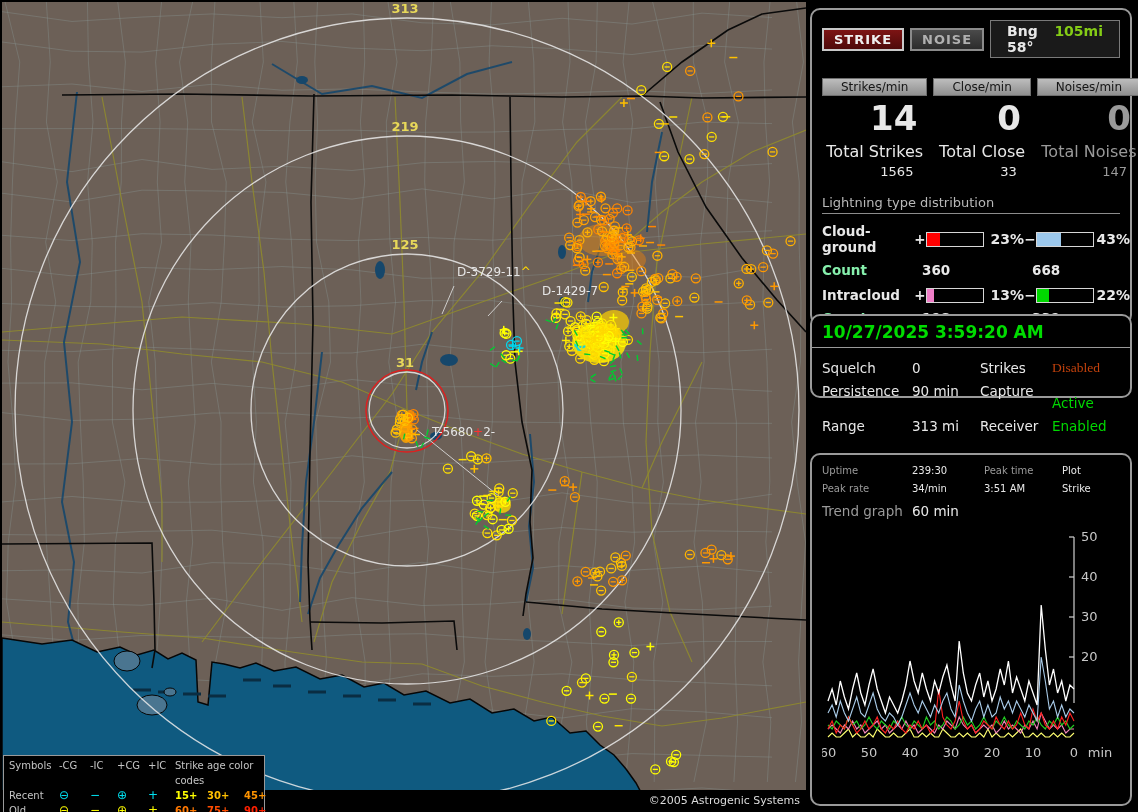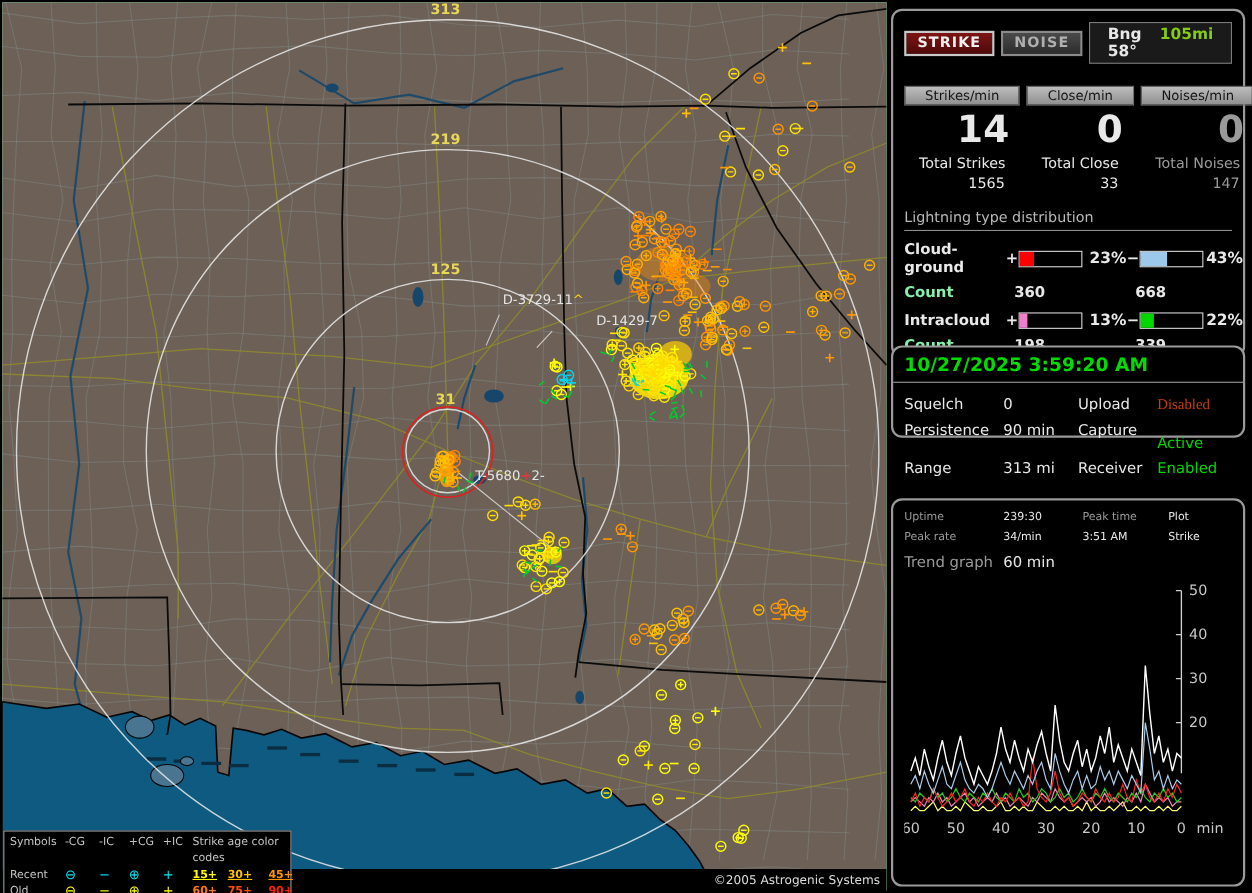--- a/index.html
+++ b/index.html
@@ -1,31 +1,31 @@
 <!DOCTYPE html>
 <html><head>
 <meta charset="utf-8">
 <style>
   html,body{margin:0;padding:0;background:#000;}
   body{width:1138px;height:812px;position:relative;overflow:hidden;
        font-family:"DejaVu Sans","Liberation Sans",sans-serif;}
 
   
-  .map-panel{position:absolute;left:2px;top:2px;width:804px;height:808px;background:#86efac;}
+  .map-panel{position:absolute;left:2px;top:2px;width:804px;height:808px;background:#22c55e;}
   .map-panel svg{display:block;}
 
   .legend{position:absolute;left:1px;top:753px;width:262px;box-sizing:border-box;
           background:#000;border:1px solid #9a9a9a;padding:2px 5px 3px 5px;
           font-size:10px;color:#c4c4c4;}
   .legend-grid{display:grid;grid-template-columns:50px 31px 27px 31px 27px 32px 37px 37px;
                line-height:15px;}
   .legend-grid .hdr{color:#c4c4c4;}
   .legend-grid .age-hdr{grid-column:6 / span 3;}
   .legend-grid .sym{font-size:12px;text-align:left;}
-  .legend-grid .age{font-weight:bold;text-decoration:underline;}
+  .legend-grid .age{font-weight:bold;}
 
   
   .panel{position:absolute;left:810px;width:322px;background:#000;
          border:2px solid #9a9a9a;border-radius:10px;box-sizing:border-box;
          padding:8px 10px;color:#e8e8e8;font-size:13px;}
   .panel-a{top:8px;height:317px;}
   .panel-b{top:314px;height:84px;}
   .panel-c{top:453px;height:353px;}
 
   .btn-row{display:flex;align-items:center;gap:6px;margin-top:2px;}
@@ -39,21 +39,21 @@
        display:flex;justify-content:space-between;padding:2px 16px;font-weight:bold;
        font-size:14px;}
   .grn{color:#84cc16;}
 
   .counter-grid{display:grid;grid-template-columns:1fr 1fr 1fr;margin-top:20px;
                 column-gap:6px;}
   .chip{background:linear-gradient(#bdbdbd,#8f8f8f);color:#151515;font-size:12px;
         text-align:center;padding:1px 18px;border:1px solid #6e6e6e;}
   .bignum{font-size:34px;font-weight:bold;text-align:right;padding-right:10px;
           line-height:40px;margin-top:2px;}
-  .total-lbl{text-align:center;font-size:13px;margin-top:4px;}
+  .total-lbl{text-align:center;font-size:16px;margin-top:4px;}
   .total-val{text-align:right;padding-right:14px;font-size:13px;margin-top:3px;}
   .dim{color:#9a9a9a;}
 
   .dist-title{color:#b8b8b8;font-size:13px;margin-top:16px;padding-bottom:3px;
               border-bottom:1px solid #8c8c8c;}
   .dist-row{display:grid;grid-template-columns:92px 12px 58px 40px 12px 58px 36px;
             align-items:center;margin-top:9px;font-weight:bold;font-size:13.5px;}
   .dist-row .sign{text-align:center;}
   .bar{height:13px;background:#000;border:1px solid #d6d6d6;}
   .bar > div{height:100%;}
@@ -1126,21 +1126,21 @@
     <div>198</div>
     <div>339</div>
   </div>
 </div>
 
 <div class="panel panel-b">
   <div class="datetime">10/27/2025 3:59:20 AM</div>
   <div class="status-grid">
     <div>Squelch</div>
     <div>0</div>
-    <div>Upload</div>
+    <div>Strikes</div>
     <div style="color: #c2410c; font-family: Liberation Serif, serif;">Disabled</div>
 
     <div>Persistence</div>
     <div>90 min</div>
     <div>Capture</div>
     <div style="color: rgb(0, 216, 0); margin-top: 12px;">Active</div>
 
     <div>Range</div>
     <div>313 mi</div>
     <div>Receiver</div>

